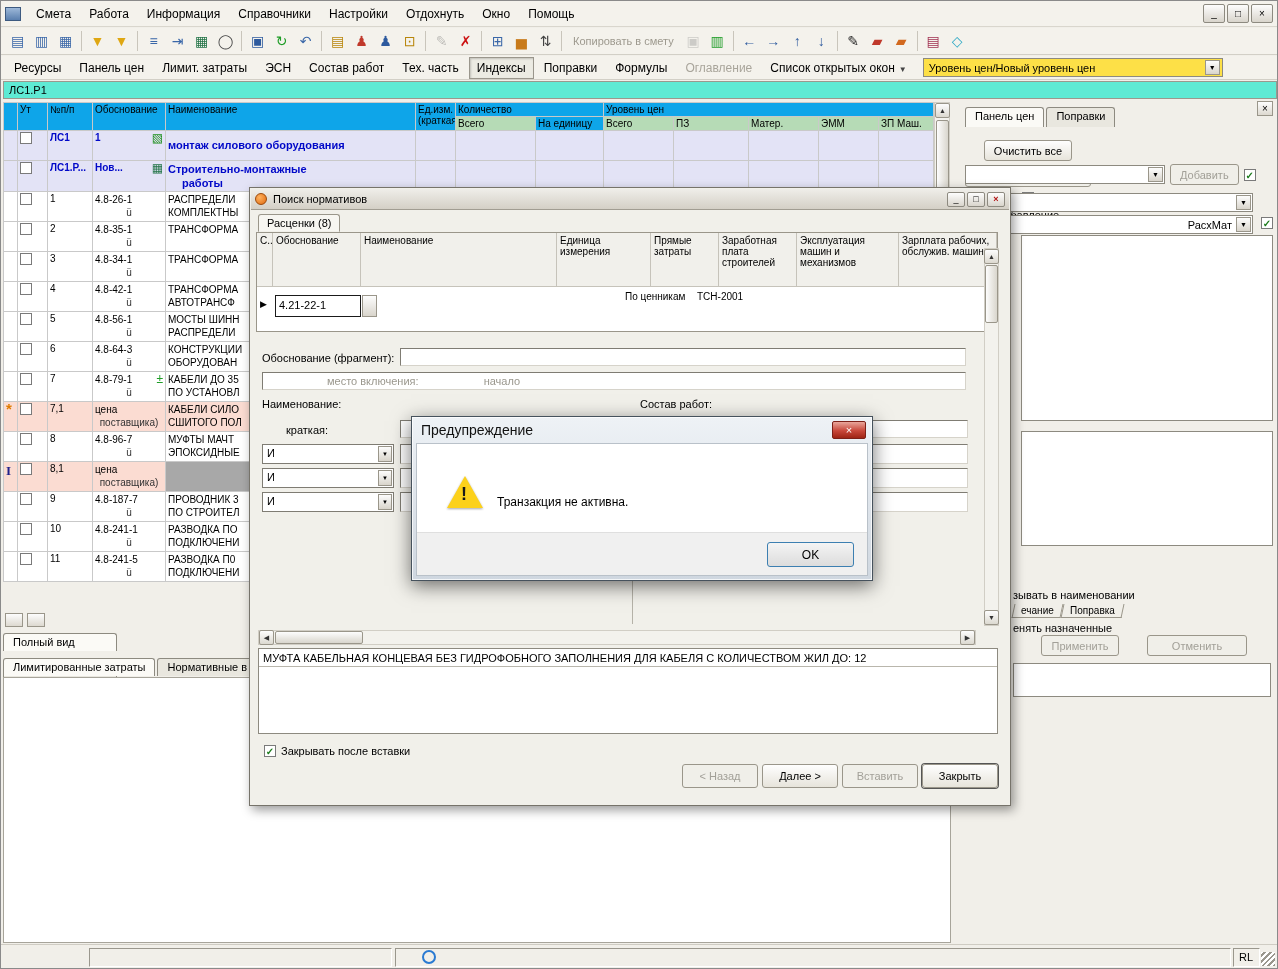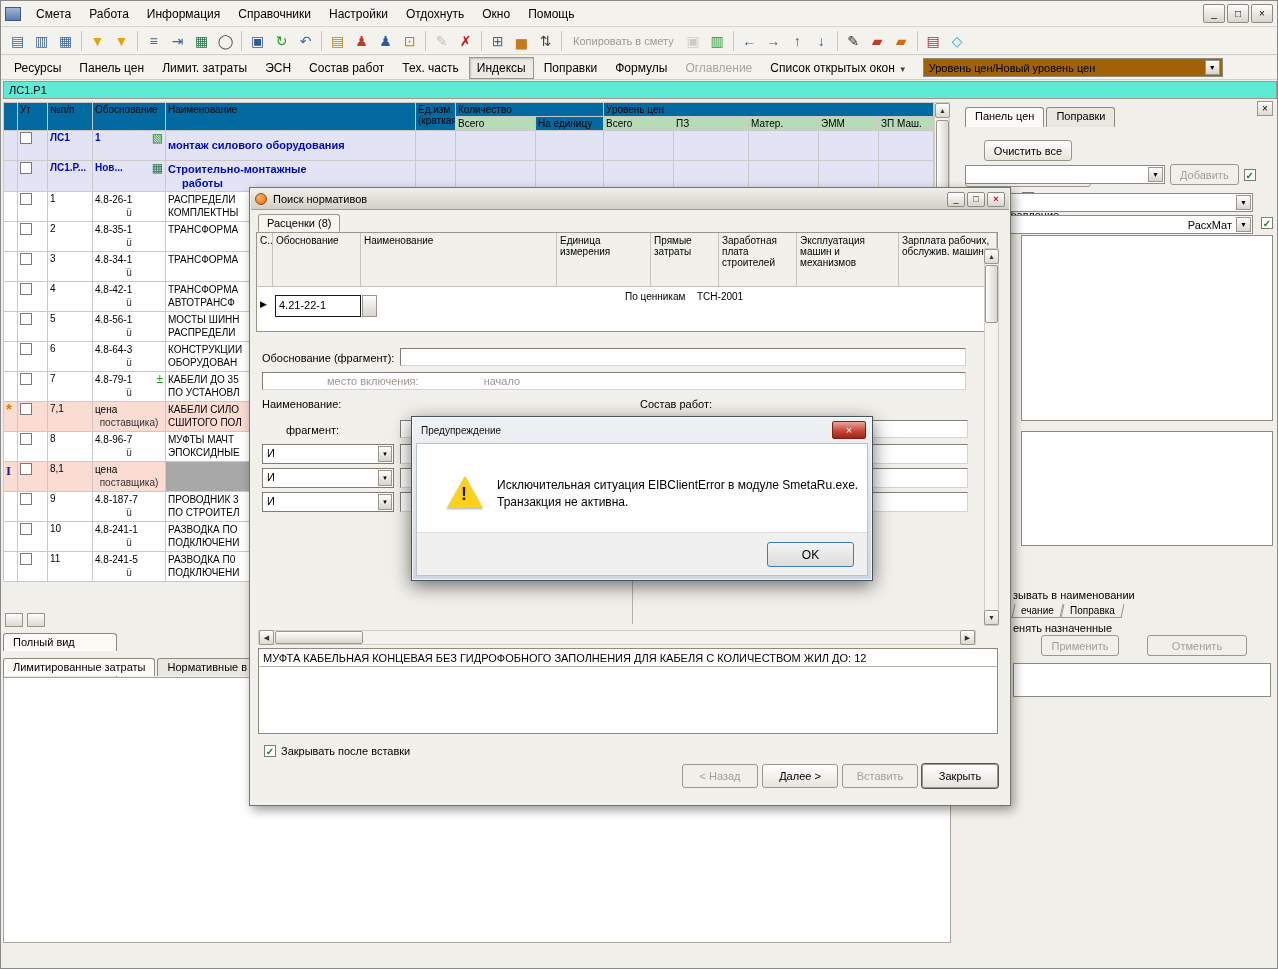--- a/index.html
+++ b/index.html
@@ -20,31 +20,31 @@
   .tbtn.disabled { opacity:.35; filter:grayscale(1); }
   .tsep { width:1px; height:20px; background:#c9c5bb; margin:0 3px; }
   .tlabel { color:#9d998e; font-size:11px; padding:0 7px; }
 
   
   .tabbar { position:absolute; left:0; top:55px; width:100%; height:24px; background:#f4f2ec; border-bottom:1px solid #d2cfc6; display:flex; align-items:center; padding:0 5px; gap:2px; font-size:12px; }
   .flat-tab { padding:3px 7px; border:1px solid transparent; white-space:nowrap; cursor:default; }
   .flat-tab.pressed { border:1px solid #9a968c; background:#ecebe3; box-shadow:inset 1px 1px 2px rgba(0,0,0,.18); }
   .flat-tab.disabled { color:#a9a59b; }
   .flat-tab .arr { font-size:8px; margin-left:4px; color:#444; }
-  .lvl-combo { margin-left:6px; width:300px; height:19px; background:#a16207; border:1px solid #8d8a80; display:flex; align-items:center; justify-content:space-between; padding:0 2px 0 5px; font-size:11px; }
+  .lvl-combo { margin-left:6px; width:300px; height:19px; background:#fde047; border:1px solid #8d8a80; display:flex; align-items:center; justify-content:space-between; padding:0 2px 0 5px; font-size:11px; }
   .lvl-combo .arr-btn { width:15px; height:15px; background:linear-gradient(#fdfdfd,#d9d5cc); border:1px solid #9a968a; font-size:7px; display:flex; align-items:center; justify-content:center; }
 
   
   .pathbar { position:absolute; left:2px; top:80px; width:1274px; height:18px; background:#5eead4; border:1px solid #9b988e; font-size:11px; padding:2px 5px; }
 
   
   .tablewrap { position:absolute; left:2px; top:101px; width:930px; }
   table.grid { border-collapse:collapse; table-layout:fixed; width:930px; font-size:10px; background:#fff; }
   .grid th, .grid td { border:1px solid #c9c9c9; padding:1px 2px; overflow:hidden; white-space:nowrap; vertical-align:top; text-align:left; }
-  .grid thead th { background:#0369a1; font-weight:normal; font-size:10px; }
+  .grid thead th { background:#0ea5e9; font-weight:normal; font-size:10px; }
   .grid thead th.green { background:#b6dbb6; }
   .grid thead th.wrap { white-space:normal; line-height:11px; }
   .grid tbody tr { height:30px; }
   .grid tbody tr.section { background:#e3e3f6; }
   .grid tbody tr.pink { background:#fbdcd2; }
   .blue { color:#0008c8; font-weight:bold; }
   .nm { line-height:13px; }
   .sect-name { color:#0008c8; font-weight:bold; font-size:11px; line-height:14px; }
   .cb { display:inline-block; width:12px; height:12px; background:#fff; border:1px solid #7a7a7a; font-size:10px; line-height:11px; text-align:center; color:#1a7a1a; font-weight:bold; }
   .just2 { text-align:center; color:#333; }
@@ -106,21 +106,21 @@
   .andbox .arr-btn { position:absolute; right:1px; top:1px; bottom:1px; width:14px; background:linear-gradient(#fdfdfd,#d9d5cc); border:1px solid #9a968a; font-size:6px; display:flex; align-items:center; justify-content:center; }
   .vline { position:absolute; left:382px; top:228px; height:208px; border-left:1px solid #b5b2a8; }
   .result { position:absolute; left:8px; top:460px; width:740px; height:86px; background:#fff; border:1px solid #8d8a80; font-size:11px; }
   .result .rline { border-bottom:1px solid #b9b6ac; padding:3px 4px 2px; white-space:nowrap; overflow:hidden; }
   .dcheck { position:absolute; left:14px; top:557px; display:flex; align-items:center; gap:5px; font-size:11px; }
   .dbtn { position:absolute; width:76px; height:24px; }
   .dbtn.focusd { box-shadow:0 0 0 1px #555; }
 
   
   .errdlg { position:absolute; left:410px; top:415px; width:462px; height:165px; background:linear-gradient(#eef2f6,#cfd7e0); border:1px solid #46525d; box-shadow:0 5px 18px rgba(0,0,0,.55), inset 0 0 0 1px rgba(255,255,255,.75); z-index:20; }
-  .etitle { position:absolute; left:0; top:0; right:0; height:26px; display:flex; align-items:center; padding:0 9px; font-size:10px; color:#111;border-radius:12px; }
+  .etitle { position:absolute; left:0; top:0; right:0; height:26px; display:flex; align-items:center; padding:0 9px; font-size:14px; color:#111;border-radius:12px; }
   .eclose { position:absolute; right:6px; top:4px; width:34px; height:18px; background:linear-gradient(#e9a69b,#c8473a 55%,#9e2415); border:1px solid #7c2018; border-radius:2px; color:#fff; font-size:11px; display:flex; align-items:center; justify-content:center; }
   .ebody { position:absolute; left:4px; right:4px; top:26px; bottom:4px; background:#fff; border:1px solid #b9c1c9; }
   .efoot { position:absolute; left:0; right:0; bottom:0; height:43px; background:#f0f0f0; border-top:1px solid #dfdfdf; }
   .warn-tri { position:absolute; left:30px; top:32px; width:0; height:0; border-left:18px solid transparent; border-right:18px solid transparent; border-bottom:32px solid #fcd11b; filter:drop-shadow(0 1px 1px rgba(0,0,0,.35)); }
   .warn-tri::after { content:"!"; position:absolute; left:-4px; top:8px; font-weight:bold; font-size:18px; color:#1a1a1a; }
   .etext { position:absolute; left:80px; font-size:12px; white-space:nowrap; }
   .okbtn { position:absolute; right:13px; top:9px; width:87px; height:25px; background:linear-gradient(#f4f4f4,#dcdcdc); border:1px solid #3c7fb1; border-radius:3px; font-size:12px; font-family:inherit; }
 
   
   .statusbar { position:absolute; left:0; bottom:0; width:100%; height:24px; background:#f1efe9; border-top:1px solid #cfccc3; }
@@ -726,21 +726,21 @@
     </div>
 
     <div class="dlabel" style="left:12px; top:164px;">Обоснование (фрагмент):</div>
     <div class="fld" style="left:150px; top:160px; width:566px; height:18px;"></div>
     <div class="fld" style="left:12px; top:184px; width:704px; height:18px;">
       <span class="grayt" style="margin-left:20px;">место включения:</span>
       <span class="grayt" style="margin-left:22px;">начало</span>
     </div>
     <div class="dlabel" style="left:12px; top:210px;">Наименование:</div>
     <div class="dlabel" style="left:390px; top:210px;">Состав работ:</div>
-    <div class="dlabel" style="left:36px; top:236px;">фрагмент:</div>
+    <div class="dlabel" style="left:36px; top:236px;">краткая:</div>
     <div class="fld" style="left:150px; top:232px; width:220px; height:18px;"></div>
     <div class="fld grayt" style="left:540px; top:232px; width:178px; height:18px;">фрагмент</div>
     <div class="vline"></div>
 
     <div class="andbox" style="left:12px; top:256px;"><span>И</span><span class="arr-btn">▼</span></div>
     <div class="fld" style="left:150px; top:256px; width:220px; height:20px;"></div>
     <div class="fld" style="left:388px; top:256px; width:330px; height:20px;"></div>
     <div class="andbox" style="left:12px; top:280px;"><span>И</span><span class="arr-btn">▼</span></div>
     <div class="fld" style="left:150px; top:280px; width:220px; height:20px;"></div>
     <div class="fld" style="left:388px; top:280px; width:330px; height:20px;"></div>
@@ -775,22 +775,29 @@
     <button class="btn dbtn focusd" style="left:672px; top:576px;">Закрыть</button>
   </div>
 
   <div class="errdlg">
     <div class="etitle">
       <span>Предупреждение</span>
     </div>
     <div class="eclose">×</div>
     <div class="ebody">
       <div class="warn-tri"></div>
-      <div class="etext" style="top:34px;">Исключительная ситуация EIBClientError в модуле SmetaRu.exe.</div>
       <div class="etext" style="top:51px;">Транзакция не активна.</div>
       <div class="efoot">
         <button class="okbtn">OK</button>
       </div>
     </div>
   </div>
 
+  <div class="statusbar">
+    <div class="sseg" style="left:88px; width:303px;"></div>
+    <div class="sseg" style="left:394px; width:836px;">
+      <span class="sicon"></span>
+    </div>
+    <div class="sseg" style="left:1232px; width:27px;">RL</div>
+    <div class="sgrip"></div>
+  </div>
 
 </div>
 
 </body></html>

